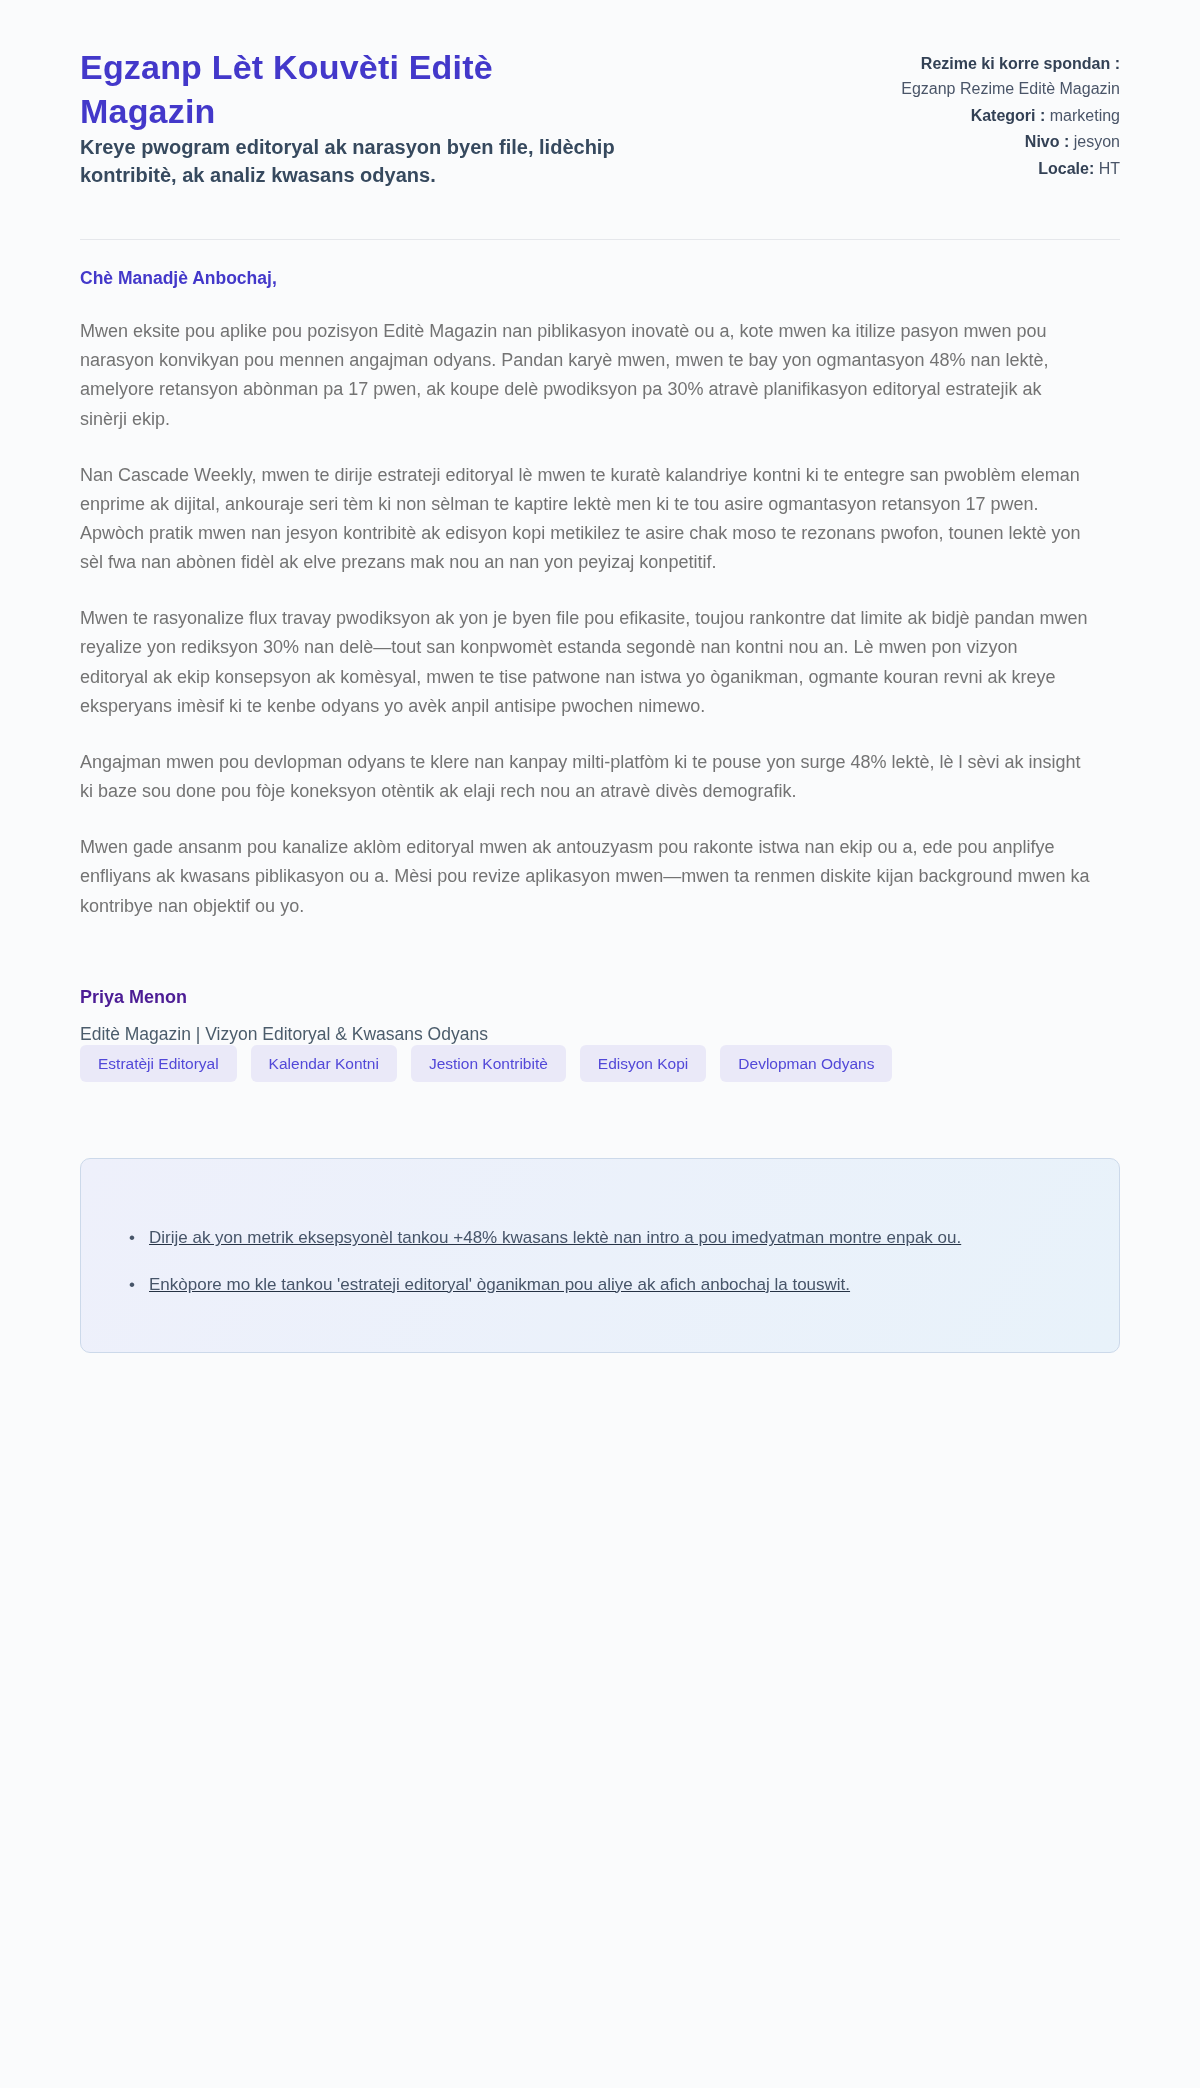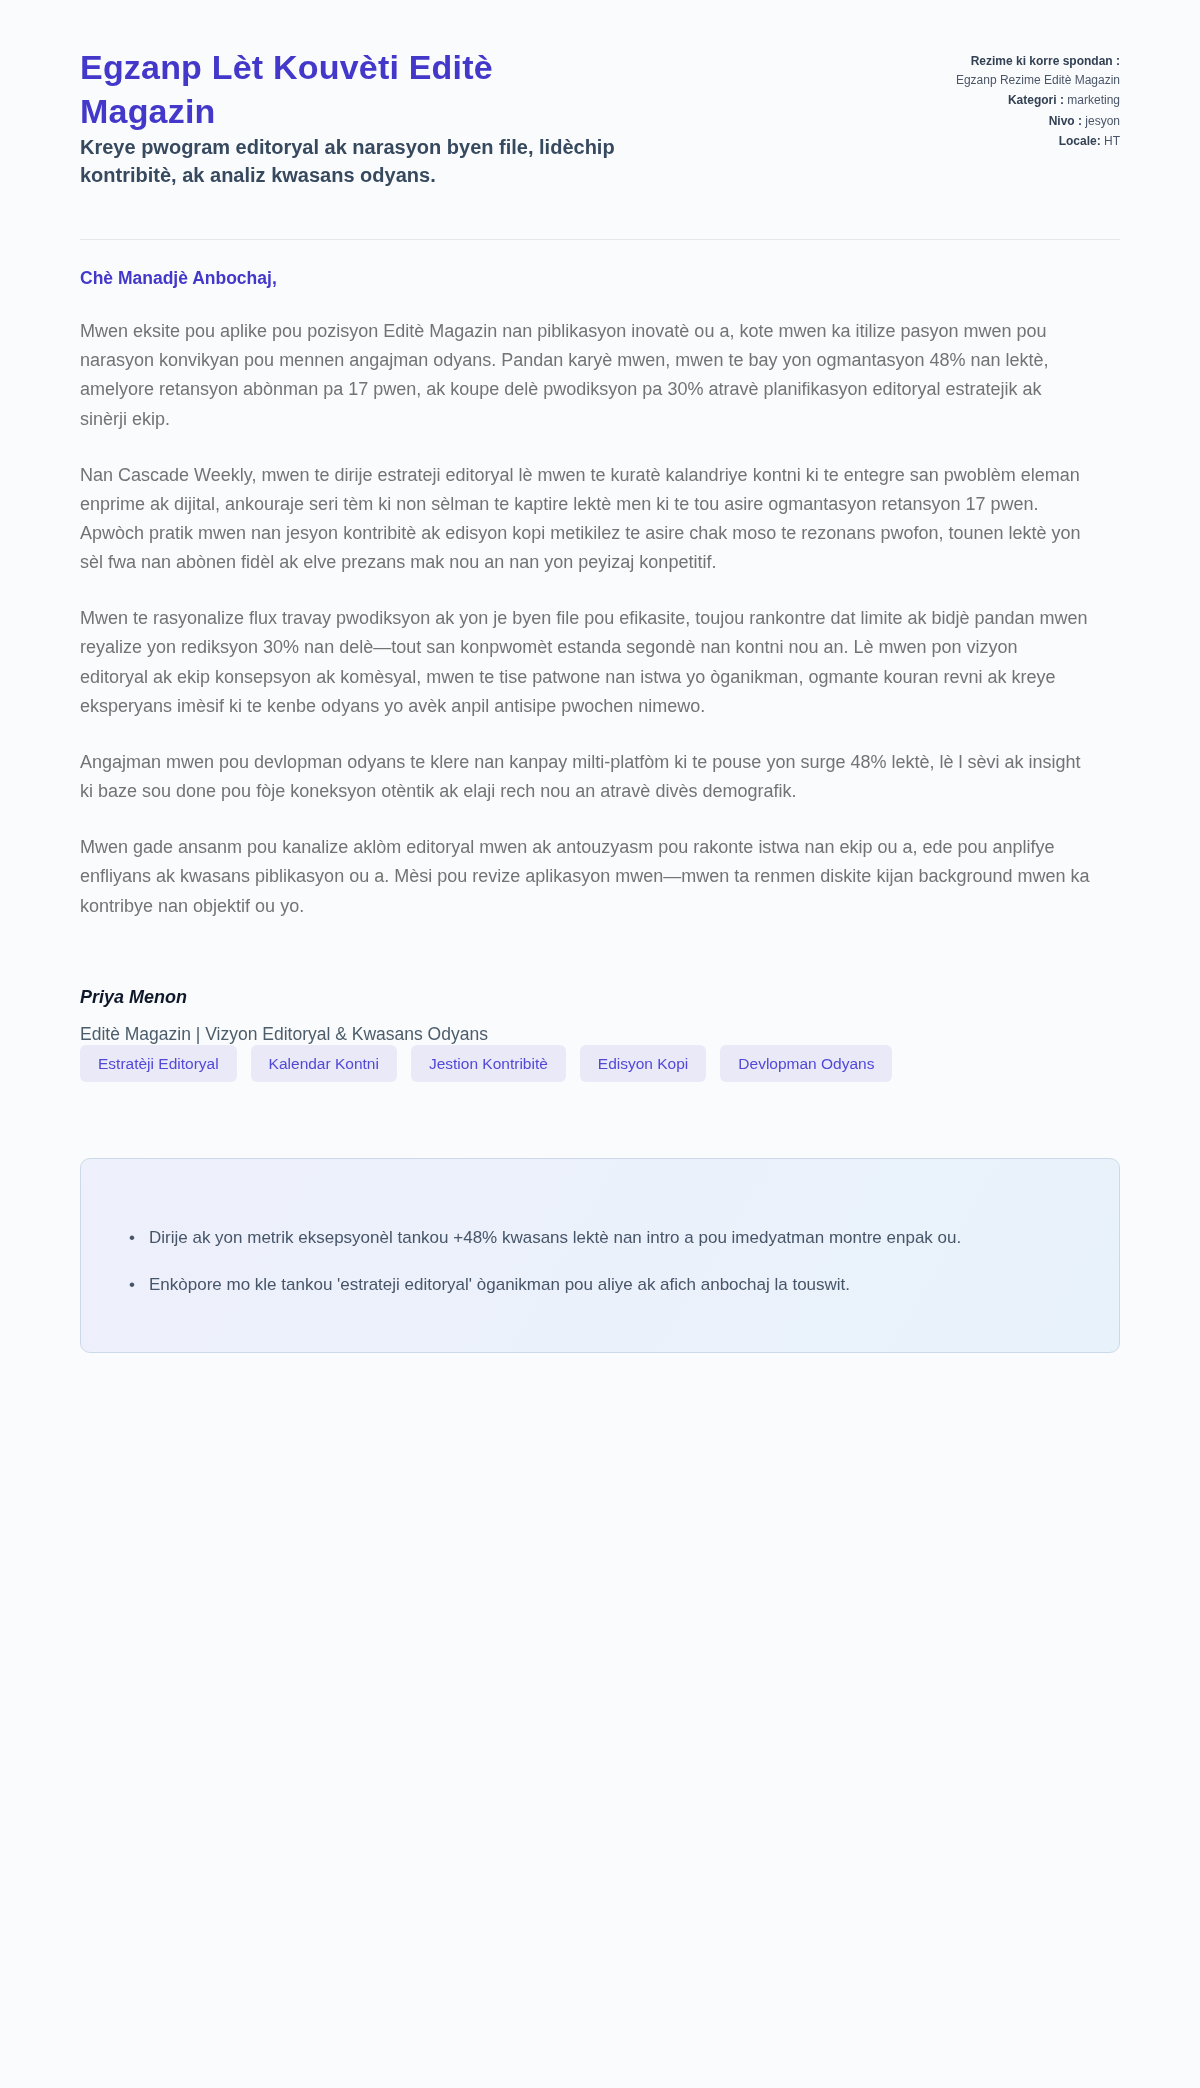--- a/index.html
+++ b/index.html
@@ -38,21 +38,21 @@
   .subtitle {
     font-size: 20px;
     line-height: 1.4;
     font-weight: 700;
     color: #36495e;
     max-width: 560px;
   }
   .meta {
     max-width: 300px;
     text-align: right;
-    font-size: 12px;
+    font-size: 16px;
     line-height: 1.55;
     color: #4a5568;
     padding-top: 6px;
     flex-shrink: 0;
   }
   .meta-row { margin-bottom: 2px; }
   .meta-label { font-weight: 700; color: #334155; }
   .meta-row.meta-block .meta-value { display: block; }
 
   .divider {
@@ -74,22 +74,21 @@
     line-height: 1.62;
     color: #737373;
     max-width: 1010px;
   }
   .body-text p + p { margin-top: 27px; }
 
   .signature { margin-top: 66px; }
   .sig-name {
     font-size: 18px;
     font-weight: 700;
-    color: #0f172a;
-    font-style: italic;
+    color: #4c1d95;
   }
   .sig-role {
     margin-top: 16px;
     font-size: 17.5px;
     color: #4b5c6b;
   }
 
   
   .tags {
     display: flex;
@@ -118,20 +117,21 @@
     padding: 40px 42px 34px;
   }
   .tips-title {
     font-size: 20px;
     font-weight: 700;
     color: #4338ca;
   }
   .tips-list {
     margin-top: 26px;
     list-style: none;
+    text-decoration: underline;
   }
   .tips-list li {
     position: relative;
     padding-left: 26px;
     margin-bottom: 20px;
     font-size: 17px;
     line-height: 1.55;
     color: #475569;
     max-width: 900px;
   }

